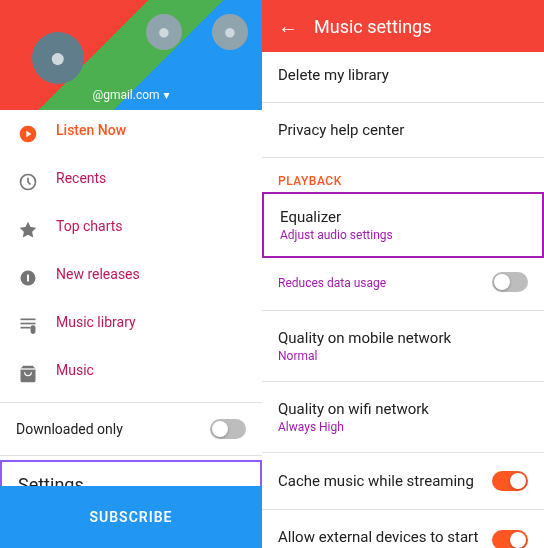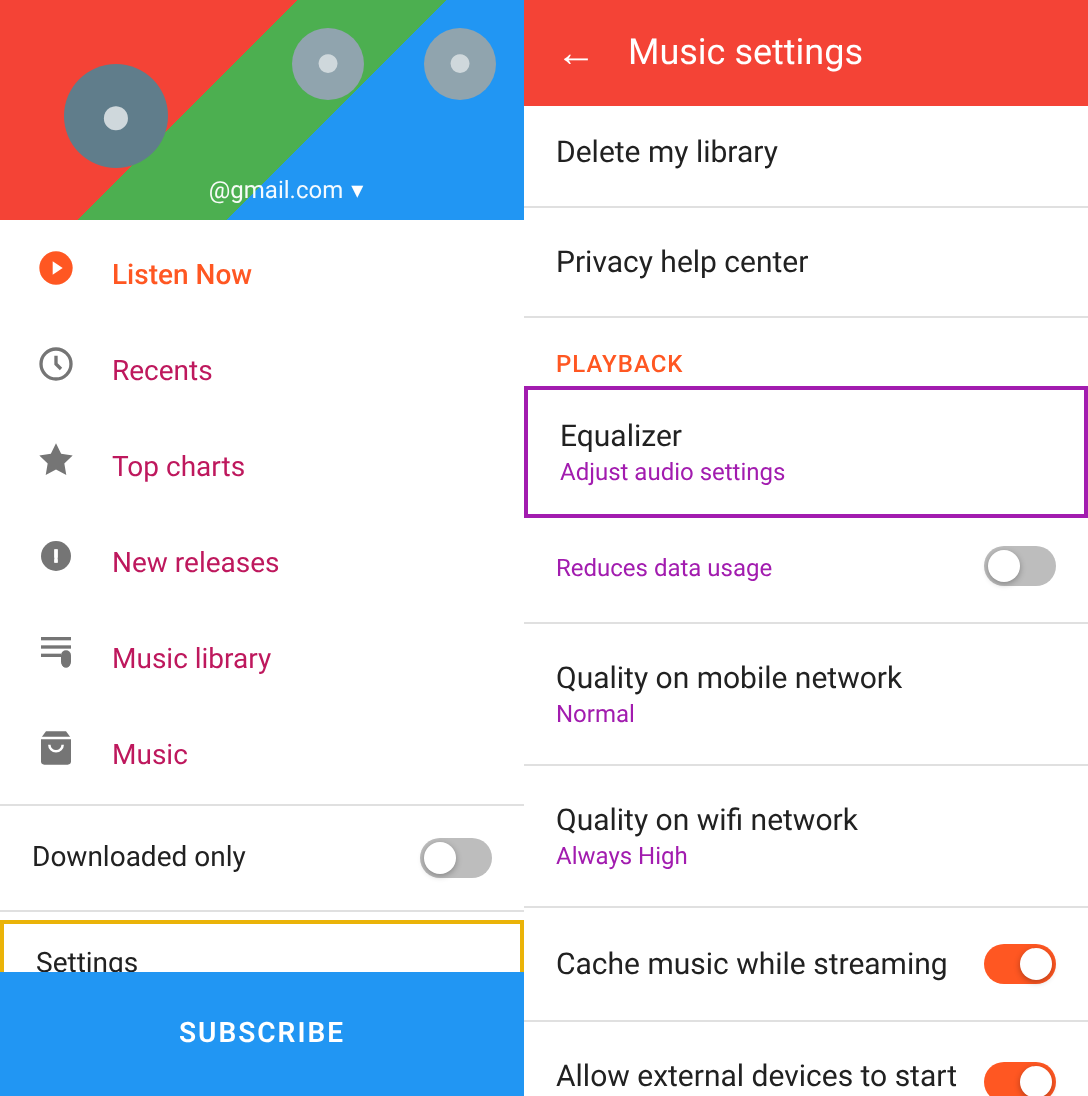--- a/index.html
+++ b/index.html
@@ -102,21 +102,21 @@
       font-size: 12px;
     }
 
     .nav-menu {
       flex: 1;
       overflow-y: auto;
     }
 
     .nav-item {
       display: flex;
-      align-items: flex-end;
+      align-items: flex-start;
       padding: 12px 16px;
       cursor: pointer;
       gap: 16px;
       position: relative;
     }
 
     .nav-item.active {
       color: #ff5722;
     }
 
@@ -179,24 +179,24 @@
       border-radius: 50%;
       position: absolute;
       top: 2px;
       left: 2px;
       transition: left 0.2s;
       box-shadow: 0 1px 3px rgba(0,0,0,0.3);
     }
 
     .settings-item {
       padding: 12px 16px;
-      font-size: 14px;
+      font-size: 18px;
       color: #212121;
       cursor: pointer;
-      border: 2px solid #eab308;
+      border: 2px solid #8b5cf6;
     }
 
     .subscribe-btn {
       background: #2196f3;
       color: #fff;
       text-align: center;
       padding: 23px;
       font-size: 14px;
       font-weight: 600;
       letter-spacing: 1px;
@@ -326,21 +326,21 @@
 
     <div class="small-avatars">
       <div class="avatar-small">
         <span class="avatar-icon-sm">●</span>
       </div>
       <div class="avatar-small">
         <span class="avatar-icon-sm">●</span>
       </div>
     </div>
 
-    <div class="email-row" style="position:absolute;bottom:8px;left:0;margin-left:12px;">
+    <div class="email-row" style="position:absolute;bottom:8px;left:0;">
       <span class="email-text">@gmail.com</span>
       <span class="dropdown-arrow">▾</span>
     </div>
   </div>
 
   <div class="nav-menu">
 
     <div class="nav-item active">
       <div class="nav-icon" style="color:#ff5722;">
         <svg width="20" height="20" viewBox="0 0 24 24" fill="#ff5722">

